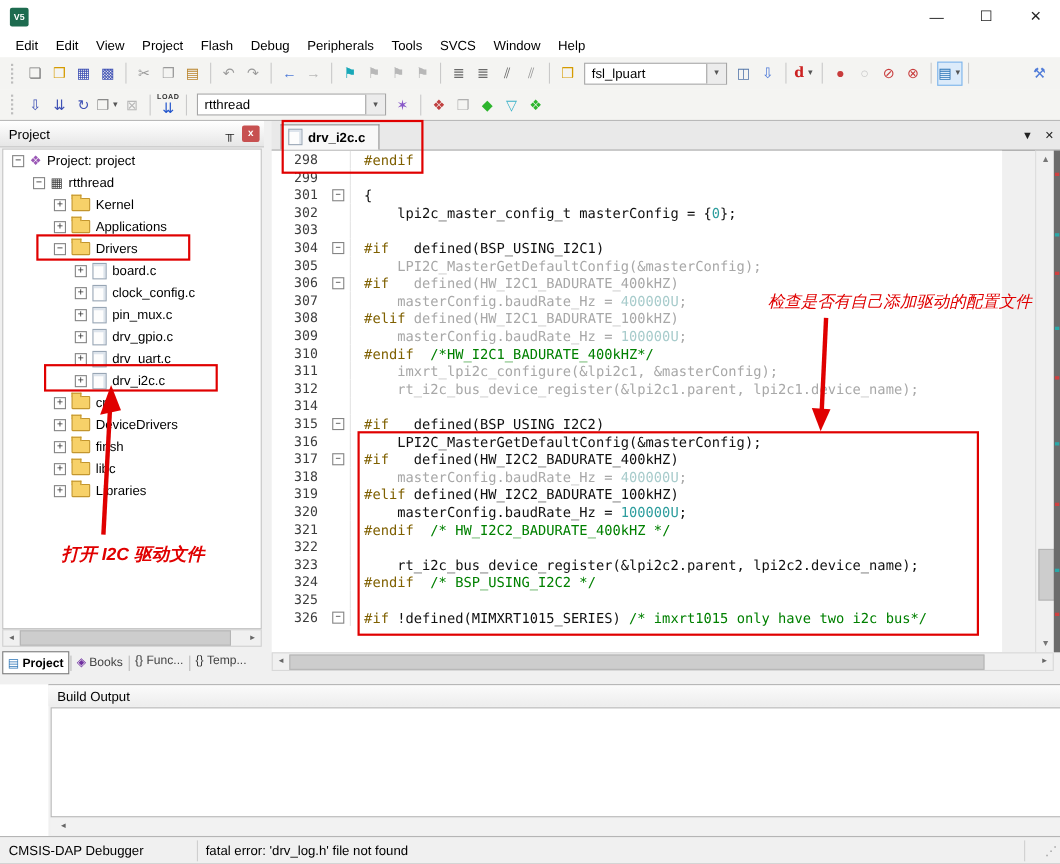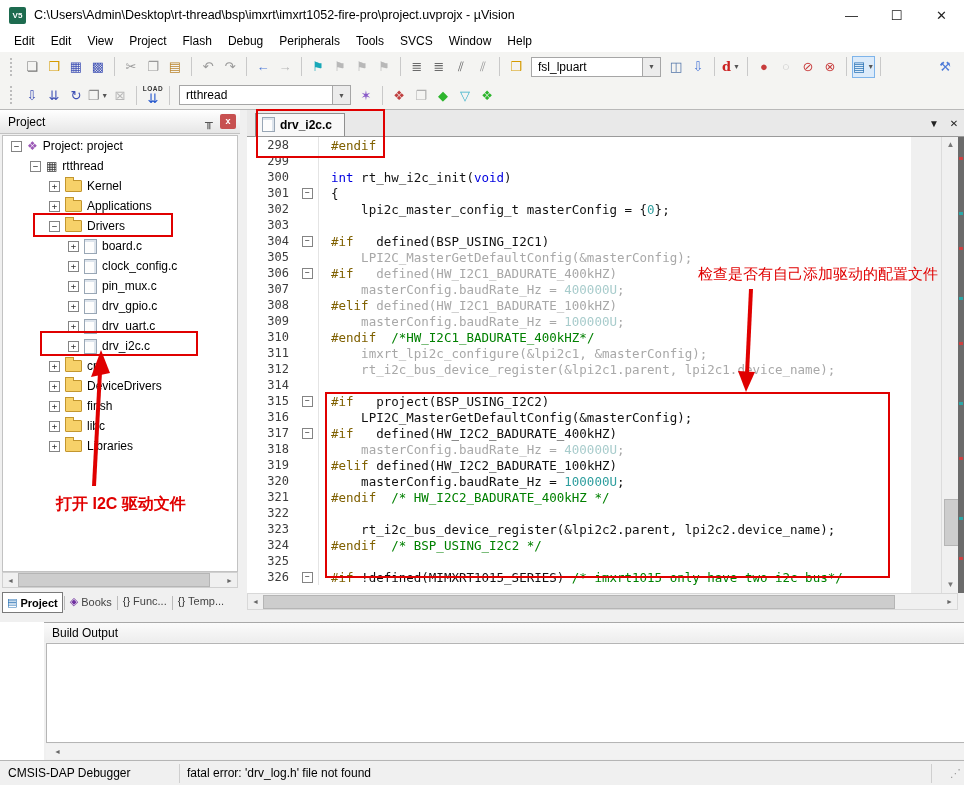--- a/index.html
+++ b/index.html
@@ -126,31 +126,30 @@
          display:flex;align-items:center;justify-content:space-between;padding:0 4px;box-sizing:border-box;}
   
   #statusbar{position:absolute;left:0;top:760px;width:964px;height:25px;background:#f0f0f0;
              border-top:1px solid #b5b5b5;box-sizing:border-box;display:flex;align-items:center;}
   .st-sec{height:19px;display:flex;align-items:center;border-right:1px solid #cfcfcf;box-sizing:border-box;}
   #st-left{width:752px;padding-left:7px;color:#000;}
   #st-dbg{width:180px;padding-left:8px;color:#000;}
   #st-grip{margin-left:auto;color:#9a9a9a;font-size:11px;padding-right:3px;}
   
   .red-box{position:absolute;border:2px solid #e00000;box-sizing:border-box;pointer-events:none;z-index:50;}
-  .red-text{position:absolute;color:#e00000;z-index:50;pointer-events:none;white-space:nowrap;}
+  .red-text{position:absolute;color:#e00000;z-index:50;pointer-events:none;white-space:nowrap;font-style:italic;}
   #ann-svg{position:absolute;left:0;top:0;width:964px;height:785px;z-index:49;pointer-events:none;}
 </style>
 </head>
 <body>
 
 <div id="win">
 
   <div id="titlebar">
     <div id="applogo">V5</div>
-    <div id="apptitle">C:\Users\Admin\Desktop\rt-thread\bsp\imxrt\imxrt1052-fire-pro\project.uvprojx - µVision</div>
     <div id="winbtns">
       <div class="winbtn">—</div>
       <div class="winbtn">☐</div>
       <div class="winbtn">✕</div>
     </div>
   </div>
 
   <div id="menubar">
       <span class="menu-item">Edit</span>
       <span class="menu-item">Edit</span>
@@ -447,35 +446,34 @@
           <span>drv_i2c.c</span>
         </div>
         <div id="tab-extra">
           <div class="ed-btn">▼</div>
           <div class="ed-btn">✕</div>
         </div>
       </div>
       <div id="code">
           <div class="crow"><span class="ln">298</span><span class="fold"></span><span class="ctext"><span class="sg-p">#endif</span></span></div>
           <div class="crow"><span class="ln">299</span><span class="fold"></span><span class="ctext"></span></div>
-          <div class="crow"><span class="ln">300</span><span class="fold"></span><span class="ctext"><span class="sg-k">int</span><span class="sg-t"> rt_hw_i2c_init(</span><span class="sg-k">void</span><span class="sg-t">)</span></span></div>
           <div class="crow"><span class="ln">301</span><span class="fold"><span class="fm">−</span></span><span class="ctext"><span class="sg-t">{</span></span></div>
           <div class="crow"><span class="ln">302</span><span class="fold"></span><span class="ctext"><span class="sg-t">    lpi2c_master_config_t masterConfig = {</span><span class="sg-n">0</span><span class="sg-t">};</span></span></div>
           <div class="crow"><span class="ln">303</span><span class="fold"></span><span class="ctext"></span></div>
           <div class="crow"><span class="ln">304</span><span class="fold"><span class="fm">−</span></span><span class="ctext"><span class="sg-p">#if</span><span class="sg-t">   defined(BSP_USING_I2C1)</span></span></div>
           <div class="crow"><span class="ln">305</span><span class="fold"></span><span class="ctext"><span class="sg-g">    LPI2C_MasterGetDefaultConfig(&amp;masterConfig);</span></span></div>
           <div class="crow"><span class="ln">306</span><span class="fold"><span class="fm">−</span></span><span class="ctext"><span class="sg-p">#if</span><span class="sg-g">   defined(HW_I2C1_BADURATE_400kHZ)</span></span></div>
           <div class="crow"><span class="ln">307</span><span class="fold"></span><span class="ctext"><span class="sg-g">    masterConfig.baudRate_Hz = </span><span class="sg-ni">400000U</span><span class="sg-g">;</span></span></div>
           <div class="crow"><span class="ln">308</span><span class="fold"></span><span class="ctext"><span class="sg-p">#elif</span><span class="sg-g"> defined(HW_I2C1_BADURATE_100kHZ)</span></span></div>
           <div class="crow"><span class="ln">309</span><span class="fold"></span><span class="ctext"><span class="sg-g">    masterConfig.baudRate_Hz = </span><span class="sg-ni">100000U</span><span class="sg-g">;</span></span></div>
           <div class="crow"><span class="ln">310</span><span class="fold"></span><span class="ctext"><span class="sg-p">#endif</span><span class="sg-t">  </span><span class="sg-c">/*HW_I2C1_BADURATE_400kHZ*/</span></span></div>
           <div class="crow"><span class="ln">311</span><span class="fold"></span><span class="ctext"><span class="sg-g">    imxrt_lpi2c_configure(&amp;lpi2c1, &amp;masterConfig);</span></span></div>
           <div class="crow"><span class="ln">312</span><span class="fold"></span><span class="ctext"><span class="sg-g">    rt_i2c_bus_device_register(&amp;lpi2c1.parent, lpi2c1.device_name);</span></span></div>
           <div class="crow"><span class="ln">314</span><span class="fold"></span><span class="ctext"></span></div>
-          <div class="crow"><span class="ln">315</span><span class="fold"><span class="fm">−</span></span><span class="ctext"><span class="sg-p">#if</span><span class="sg-t">   project(BSP_USING_I2C2)</span></span></div>
+          <div class="crow"><span class="ln">315</span><span class="fold"><span class="fm">−</span></span><span class="ctext"><span class="sg-p">#if</span><span class="sg-t">   defined(BSP_USING_I2C2)</span></span></div>
           <div class="crow"><span class="ln">316</span><span class="fold"></span><span class="ctext"><span class="sg-t">    LPI2C_MasterGetDefaultConfig(&amp;masterConfig);</span></span></div>
           <div class="crow"><span class="ln">317</span><span class="fold"><span class="fm">−</span></span><span class="ctext"><span class="sg-p">#if</span><span class="sg-t">   defined(HW_I2C2_BADURATE_400kHZ)</span></span></div>
           <div class="crow"><span class="ln">318</span><span class="fold"></span><span class="ctext"><span class="sg-g">    masterConfig.baudRate_Hz = </span><span class="sg-ni">400000U</span><span class="sg-g">;</span></span></div>
           <div class="crow"><span class="ln">319</span><span class="fold"></span><span class="ctext"><span class="sg-p">#elif</span><span class="sg-t"> defined(HW_I2C2_BADURATE_100kHZ)</span></span></div>
           <div class="crow"><span class="ln">320</span><span class="fold"></span><span class="ctext"><span class="sg-t">    masterConfig.baudRate_Hz = </span><span class="sg-n">100000U</span><span class="sg-t">;</span></span></div>
           <div class="crow"><span class="ln">321</span><span class="fold"></span><span class="ctext"><span class="sg-p">#endif</span><span class="sg-t">  </span><span class="sg-c">/* HW_I2C2_BADURATE_400kHZ */</span></span></div>
           <div class="crow"><span class="ln">322</span><span class="fold"></span></div>
           <div class="crow"><span class="ln">323</span><span class="fold"></span><span class="ctext"><span class="sg-t">    rt_i2c_bus_device_register(&amp;lpi2c2.parent, lpi2c2.device_name);</span></span></div>
           <div class="crow"><span class="ln">324</span><span class="fold"></span><span class="ctext"><span class="sg-p">#endif</span><span class="sg-t">  </span><span class="sg-c">/* BSP_USING_I2C2 */</span></span></div>
           <div class="crow"><span class="ln">325</span><span class="fold"></span><span class="ctext"></span></div>

